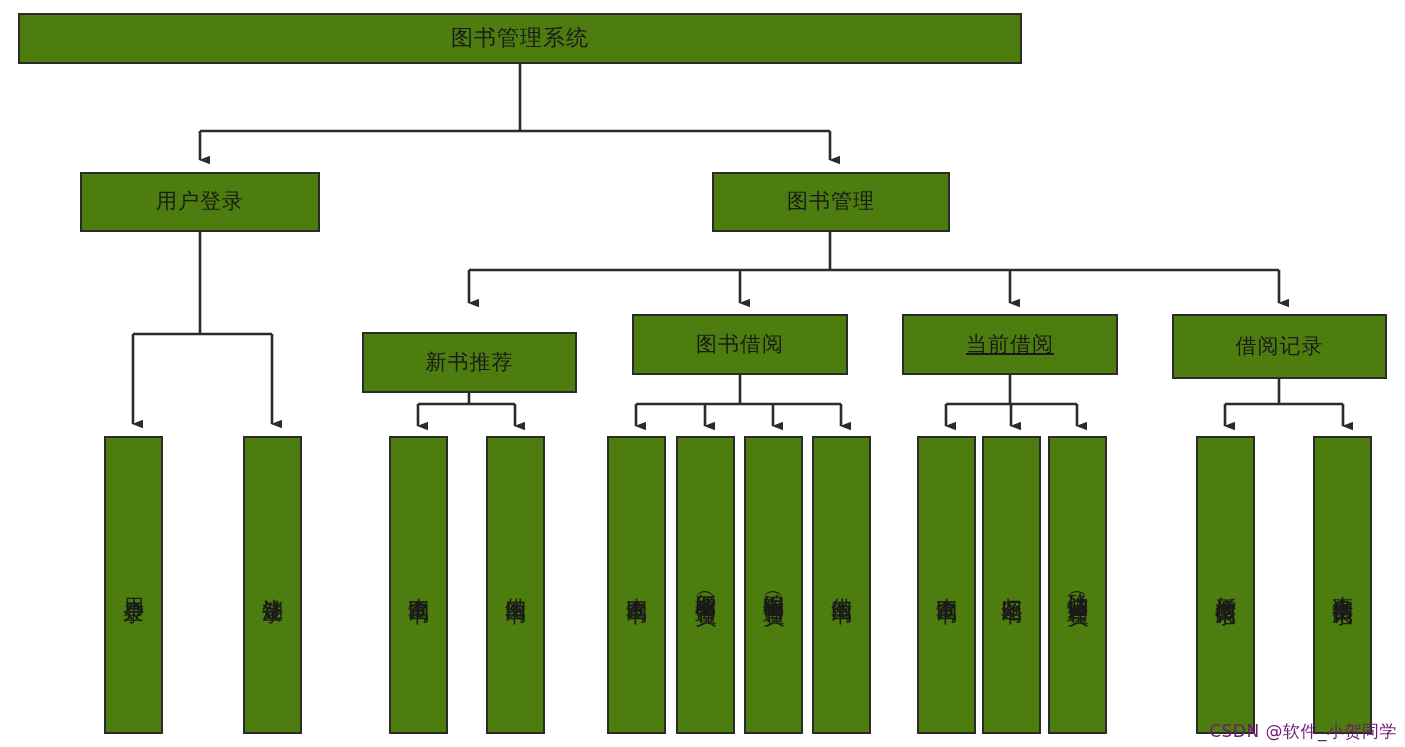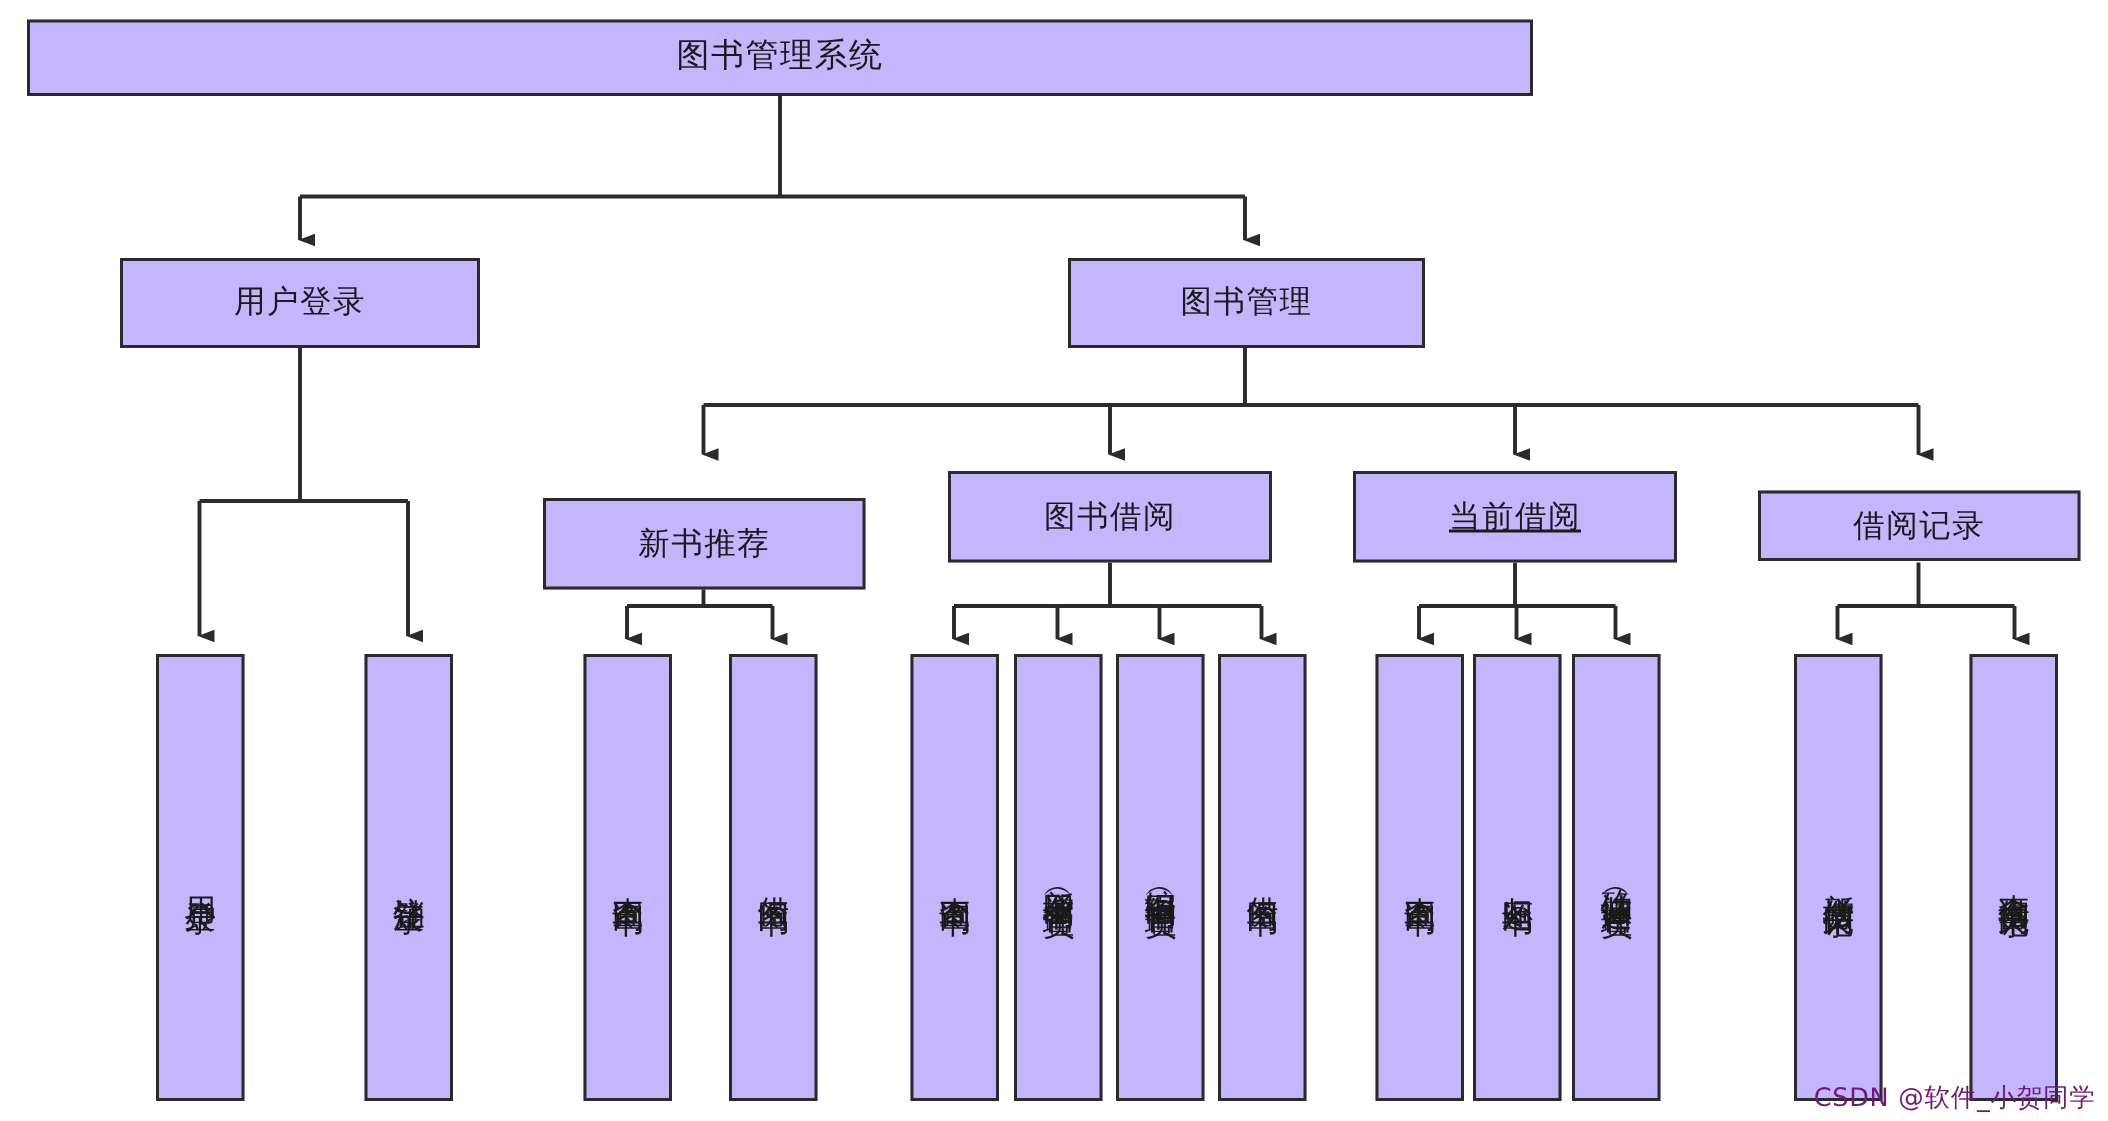--- a/index.html
+++ b/index.html
@@ -23,21 +23,21 @@
     left: 0;
     top: 0;
     width: 1405px;
     height: 747px;
     pointer-events: none;
   }
   .node {
     position: absolute;
     box-sizing: border-box;
     border: 2.5px solid #2b2b2b;
-    background: #c4b5fd;
+    background: #4d7c0f;
     color: #1a1a1a;
     display: flex;
     align-items: center;
     justify-content: center;
     text-align: center;
   }
   .node-h {
     font-size: 21px;
     line-height: 1.2;
     letter-spacing: 1px;
@@ -139,21 +139,21 @@
 
   <div class="node node-h" style="left:362px; top:332px; width:215px; height:61px;">
     <span>新书推荐</span>
   </div>
   <div class="node node-h" style="left:632px; top:314px; width:216px; height:61px;font-family:Liberation Serif, serif;">
     <span>图书借阅</span>
   </div>
   <div class="node node-h" style="left:902px; top:314px; width:216px; height:61px;text-decoration:underline;">
     <span>当前借阅</span>
   </div>
-  <div class="node node-h" style="left:1172px; top:327px; width:215px; height:47px;">
+  <div class="node node-h" style="left:1172px; top:314px; width:215px; height:65px;">
     <span>借阅记录</span>
   </div>
 
   <div class="node node-v" style="left:104px; top:436px; width:59px; height:298px;">
     <span>用户登录</span>
   </div>
   <div class="node node-v" style="left:243px; top:436px; width:59px; height:298px;">
     <span>注销登录</span>
   </div>
 

